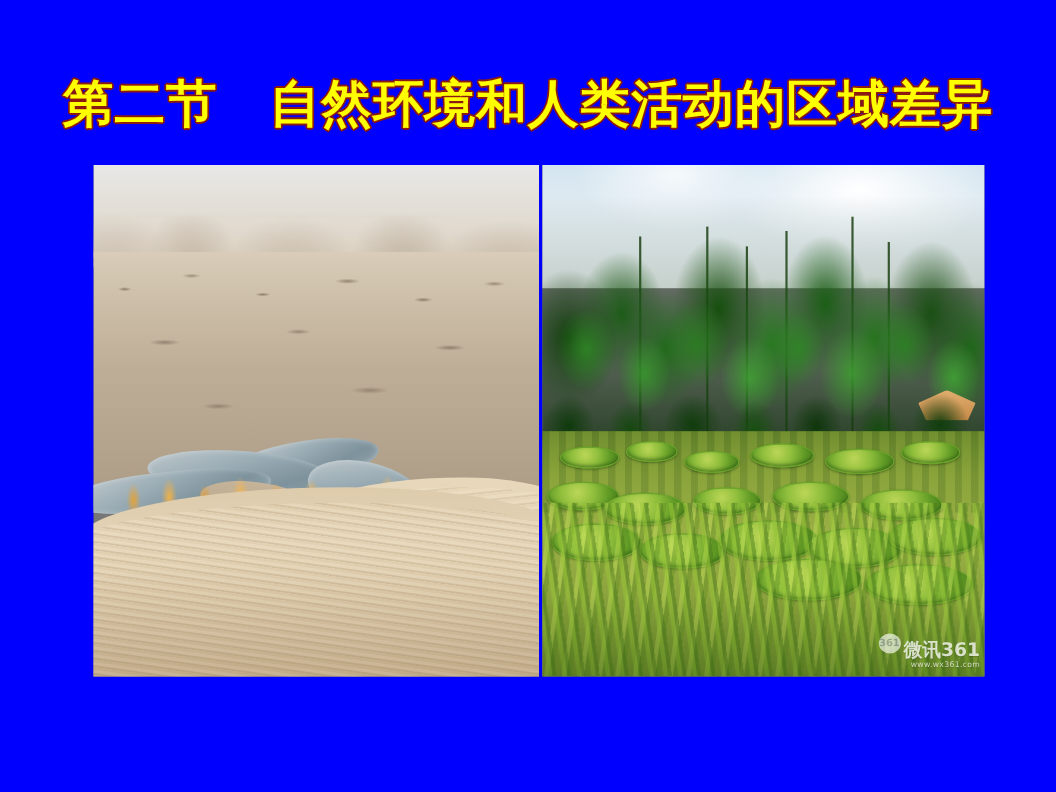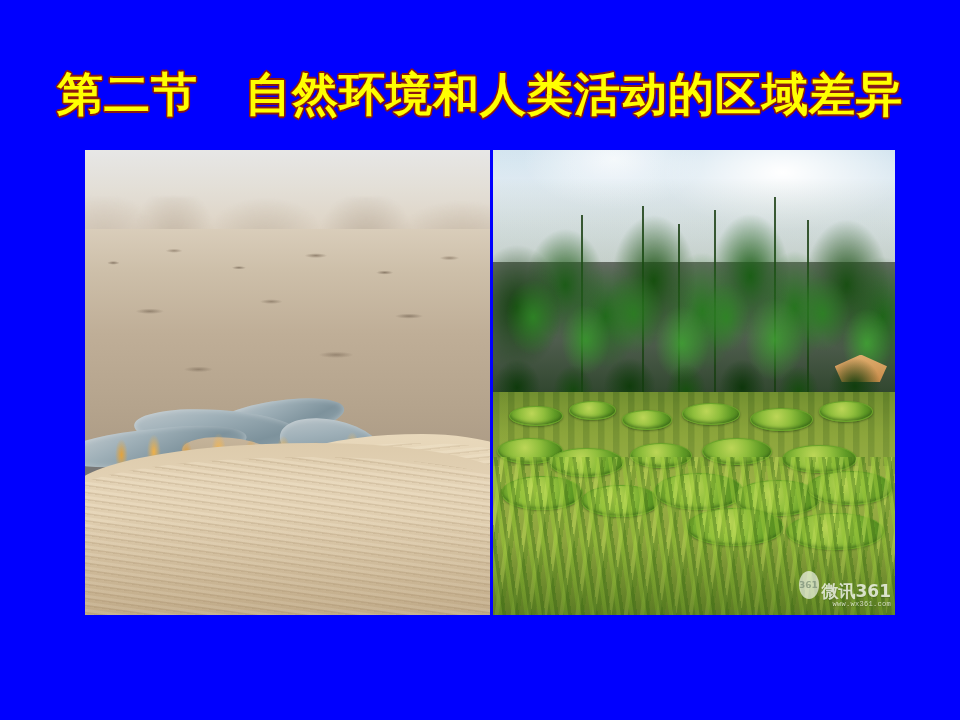--- a/index.html
+++ b/index.html
@@ -270,36 +270,35 @@
     background:linear-gradient(rgba(60,100,20,0) 0%, rgba(52,92,18,.45) 100%);
   }
   
   .watermark{
     position:absolute;right:4px;bottom:6px;
     display:flex;flex-direction:column;align-items:flex-end;
     opacity:.82;pointer-events:none;
   }
   .wm-row{display:flex;align-items:center;gap:3px;}
   .wm-badge{
-    width:20px;height:28px;border-radius:50%;
+    width:20px;height:18px;border-radius:50%;
     background:rgba(255,255,255,.78);
     color:#9aa89c;font-size:9px;font-weight:bold;
     display:flex;align-items:center;justify-content:center;
   }
   .wm-main{
     color:rgba(255,255,255,.92);
     font-size:17px;font-weight:bold;line-height:17px;
     text-shadow:0 1px 1px rgba(40,60,20,.35);
     margin-top:13px;
   }
   .wm-url{
     color:rgba(255,255,255,.85);
     font-size:7px;line-height:9px;letter-spacing:.3px;
     text-shadow:0 1px 1px rgba(40,60,20,.3);
-    font-family:Liberation Mono, monospace;
   }
 </style>
 </head>
 <body style="background: rgb(0, 0, 255);">
 
 <div class="slide" style="background: rgb(0, 0, 255);">
 
   <div class="title" style="color: rgb(255, 255, 0);">第二节　自然环境和人类活动的区域差异</div>
 
   <div class="photo" id="photo-arid">

